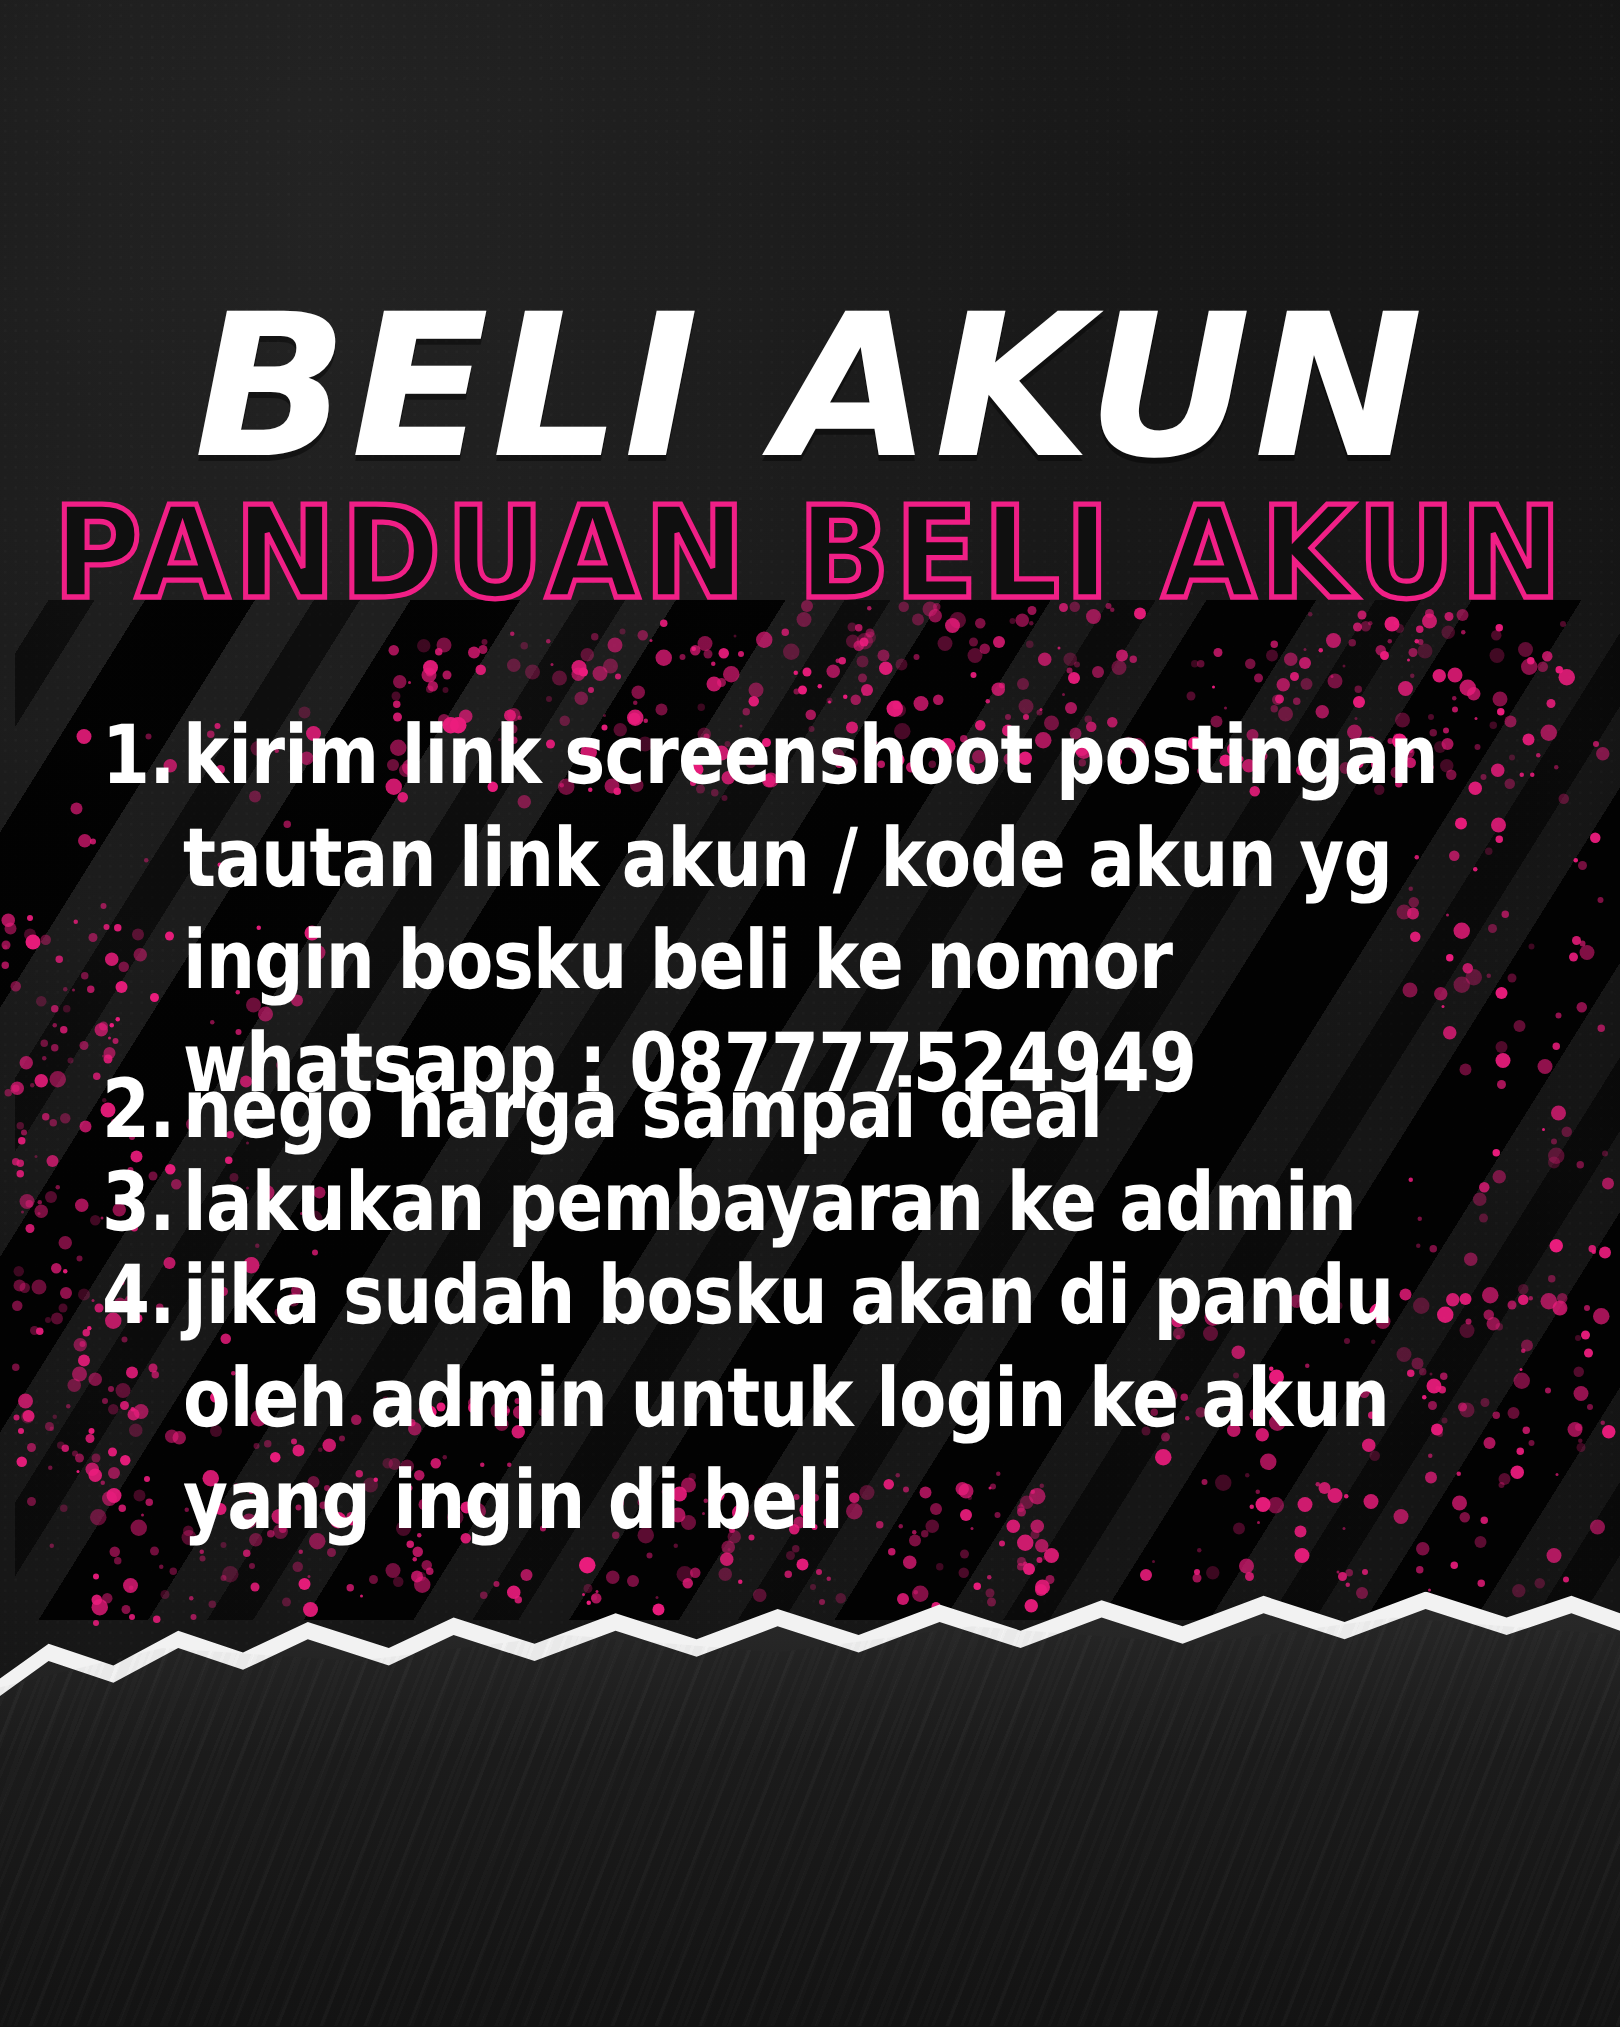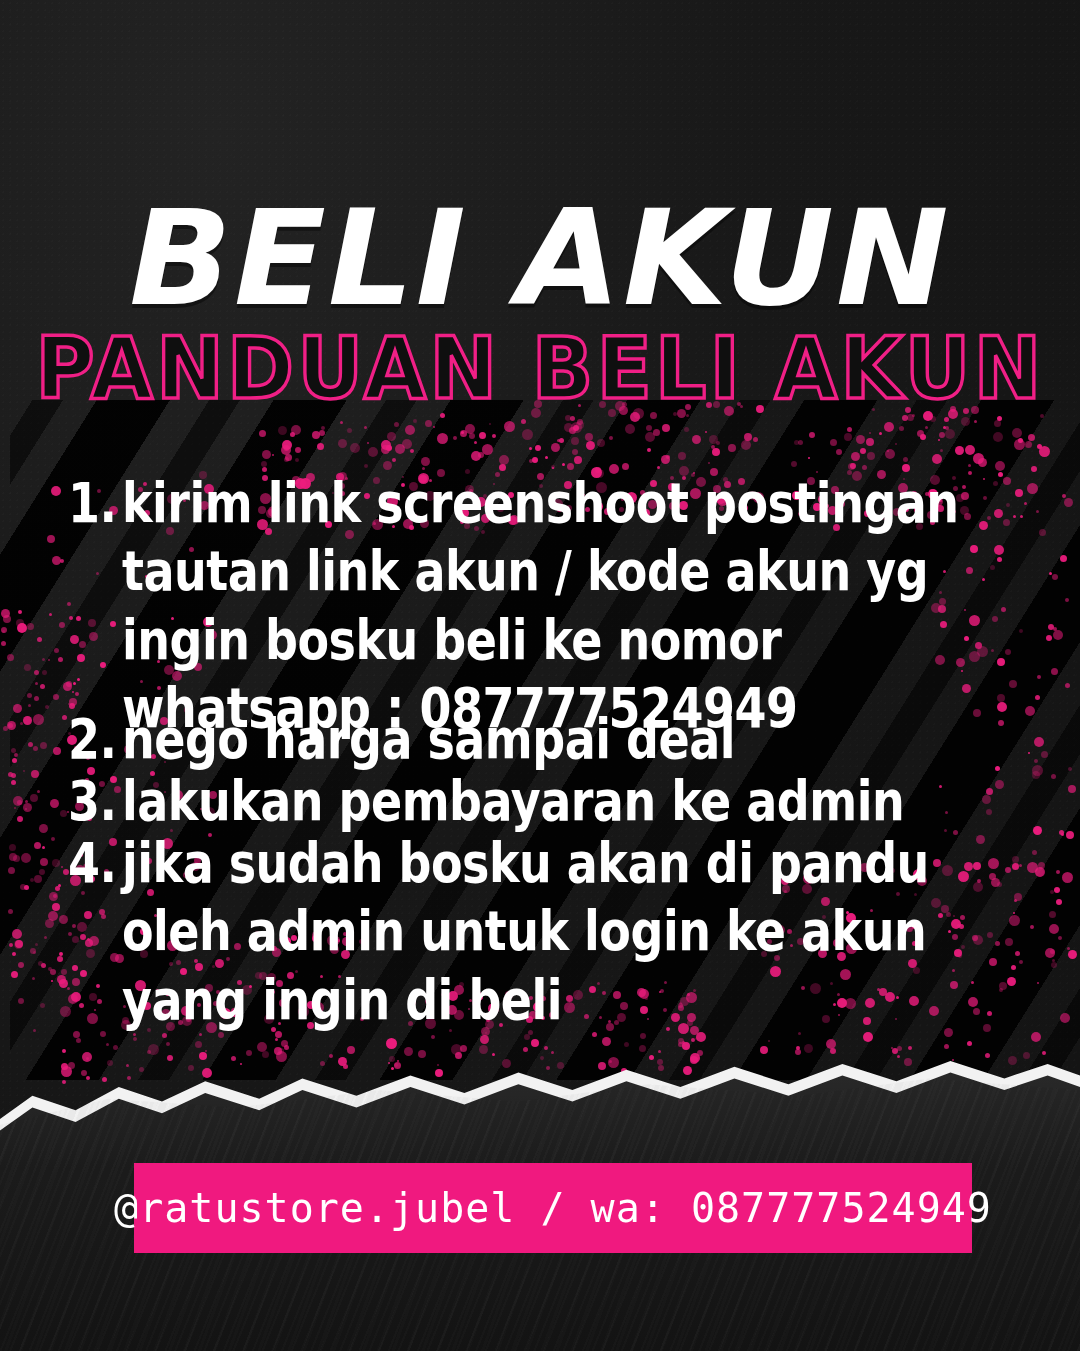--- a/index.html
+++ b/index.html
@@ -1320,17 +1320,14 @@
       <span class="step-text">jika sudah bosku akan di pandu oleh admin untuk login ke akun yang ingin di beli</span>
     </div>
   </div>
 
   <div class="torn">
     <div class="torn-dark"></div>
     <div class="torn-edge"></div>
     <div class="torn-crumple"></div>
   </div>
 
-  <div class="footer-bar">
-    <span class="footer-text">@ratustore.jubel / wa: 087777524949</span>
-  </div>
 
 </div>
 
 </body></html>

